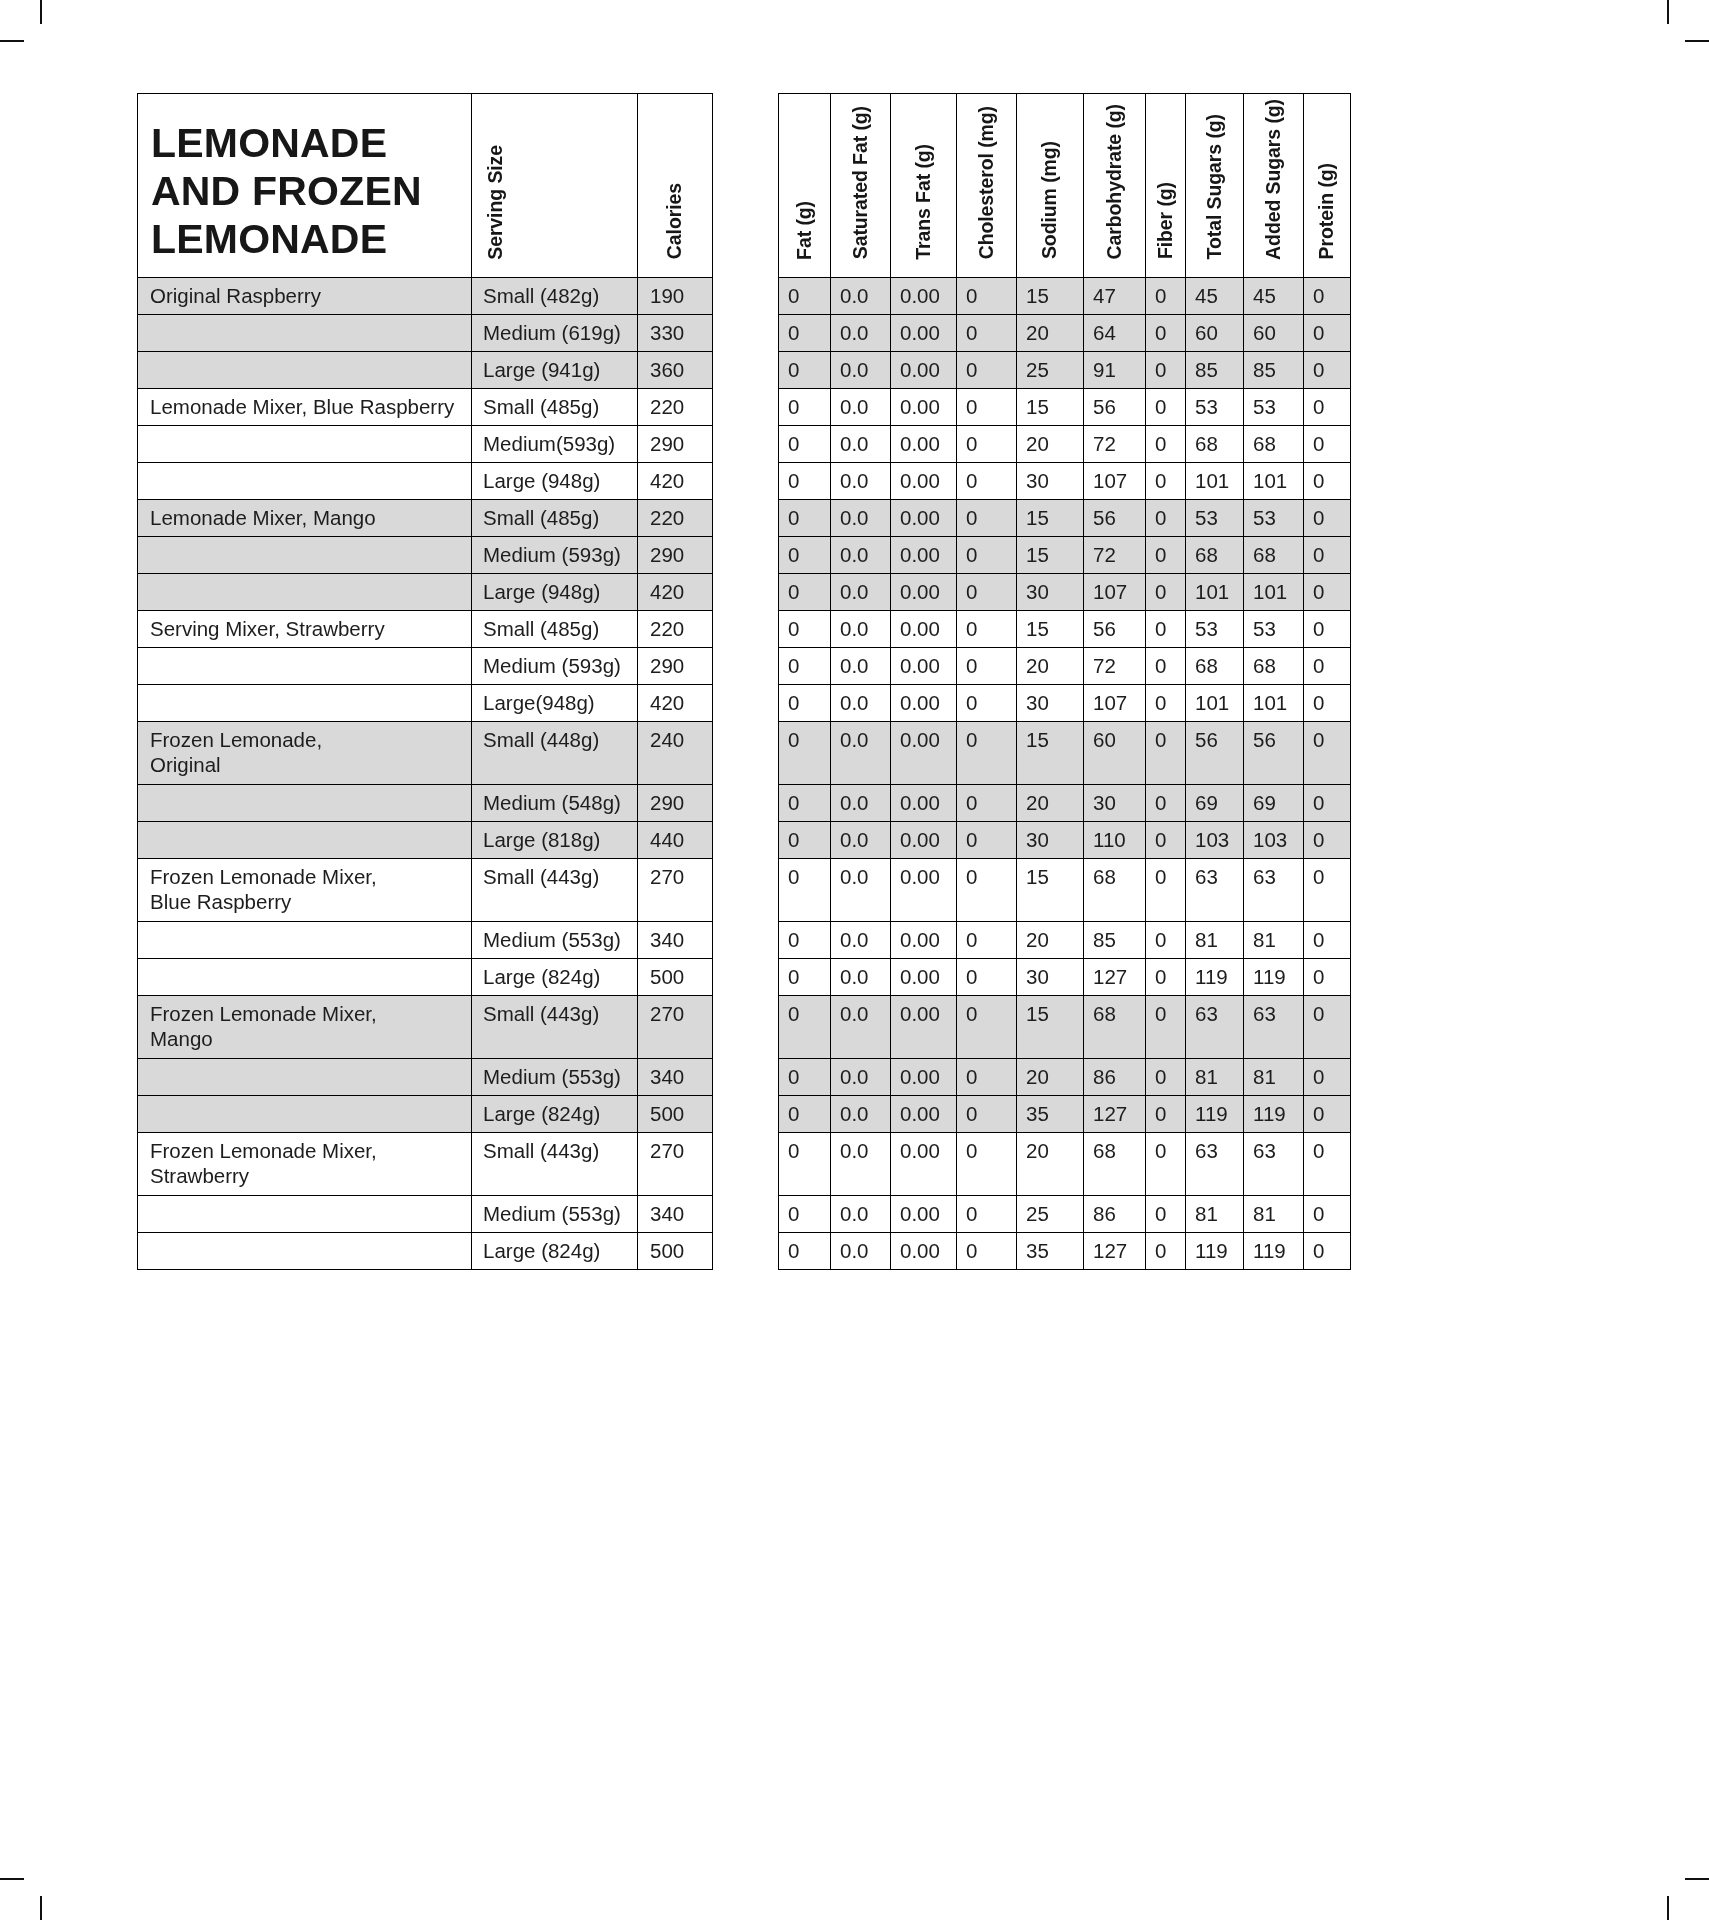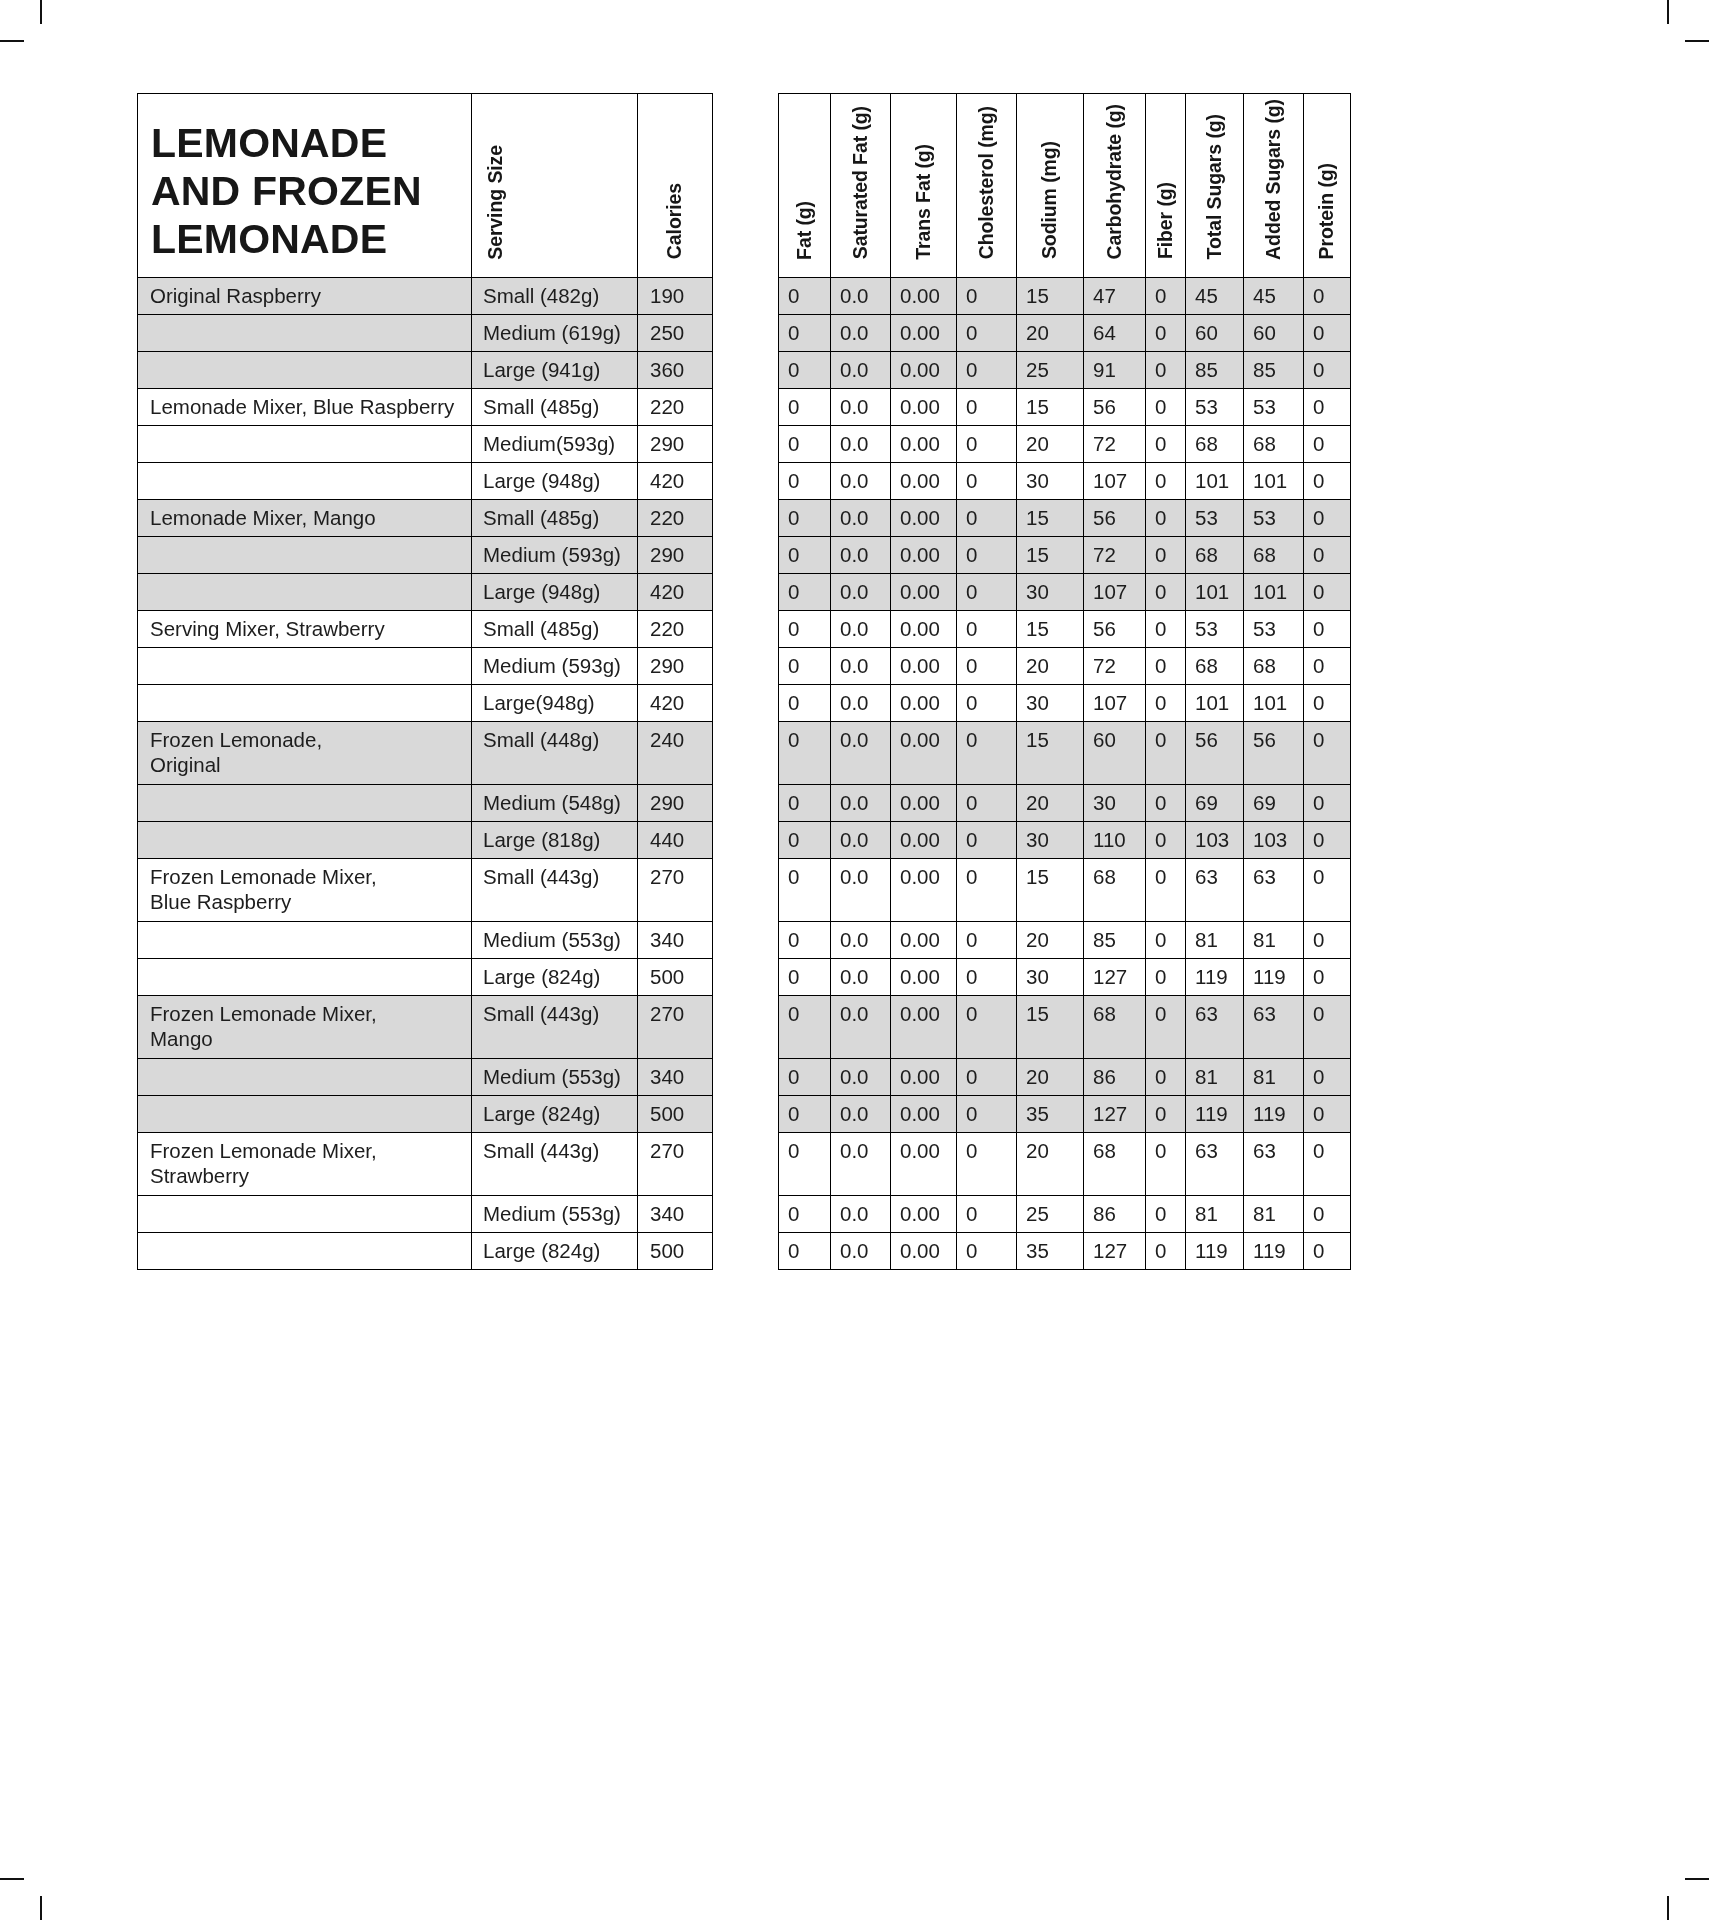--- a/index.html
+++ b/index.html
@@ -146,21 +146,21 @@
       </thead>
       <tbody>
           <tr class="shaded">
             <td class="product">Original Raspberry</td>
             <td class="serving">Small (482g)</td>
             <td class="cal">190</td>
           </tr>
           <tr class="shaded">
             <td class="product"></td>
             <td class="serving">Medium (619g)</td>
-            <td class="cal">250</td>
+            <td class="cal">330</td>
           </tr>
           <tr class="shaded">
             <td class="product"></td>
             <td class="serving">Large (941g)</td>
             <td class="cal">360</td>
           </tr>
           <tr class="">
             <td class="product">Lemonade Mixer, Blue Raspberry</td>
             <td class="serving">Small (485g)</td>
             <td class="cal">220</td>

